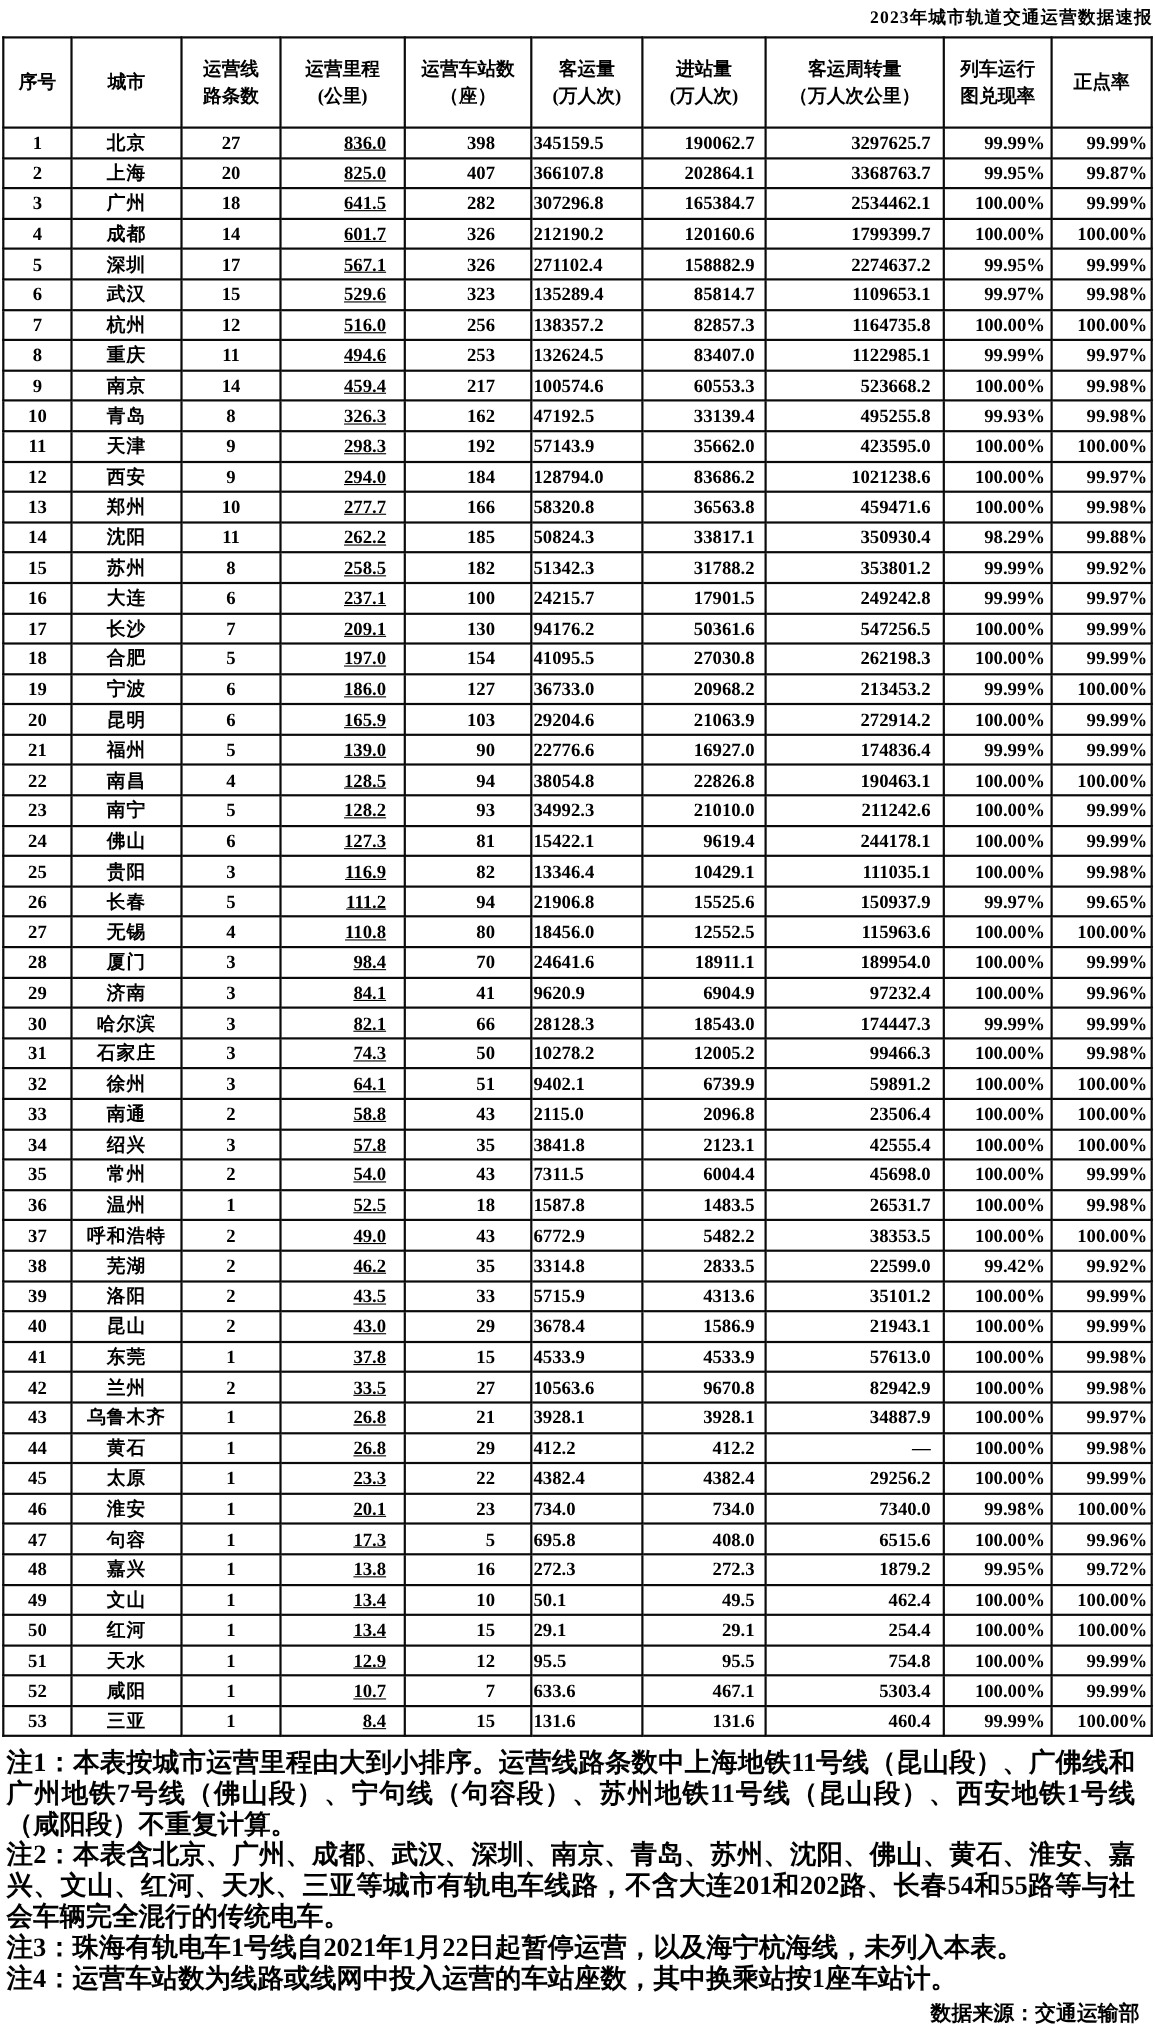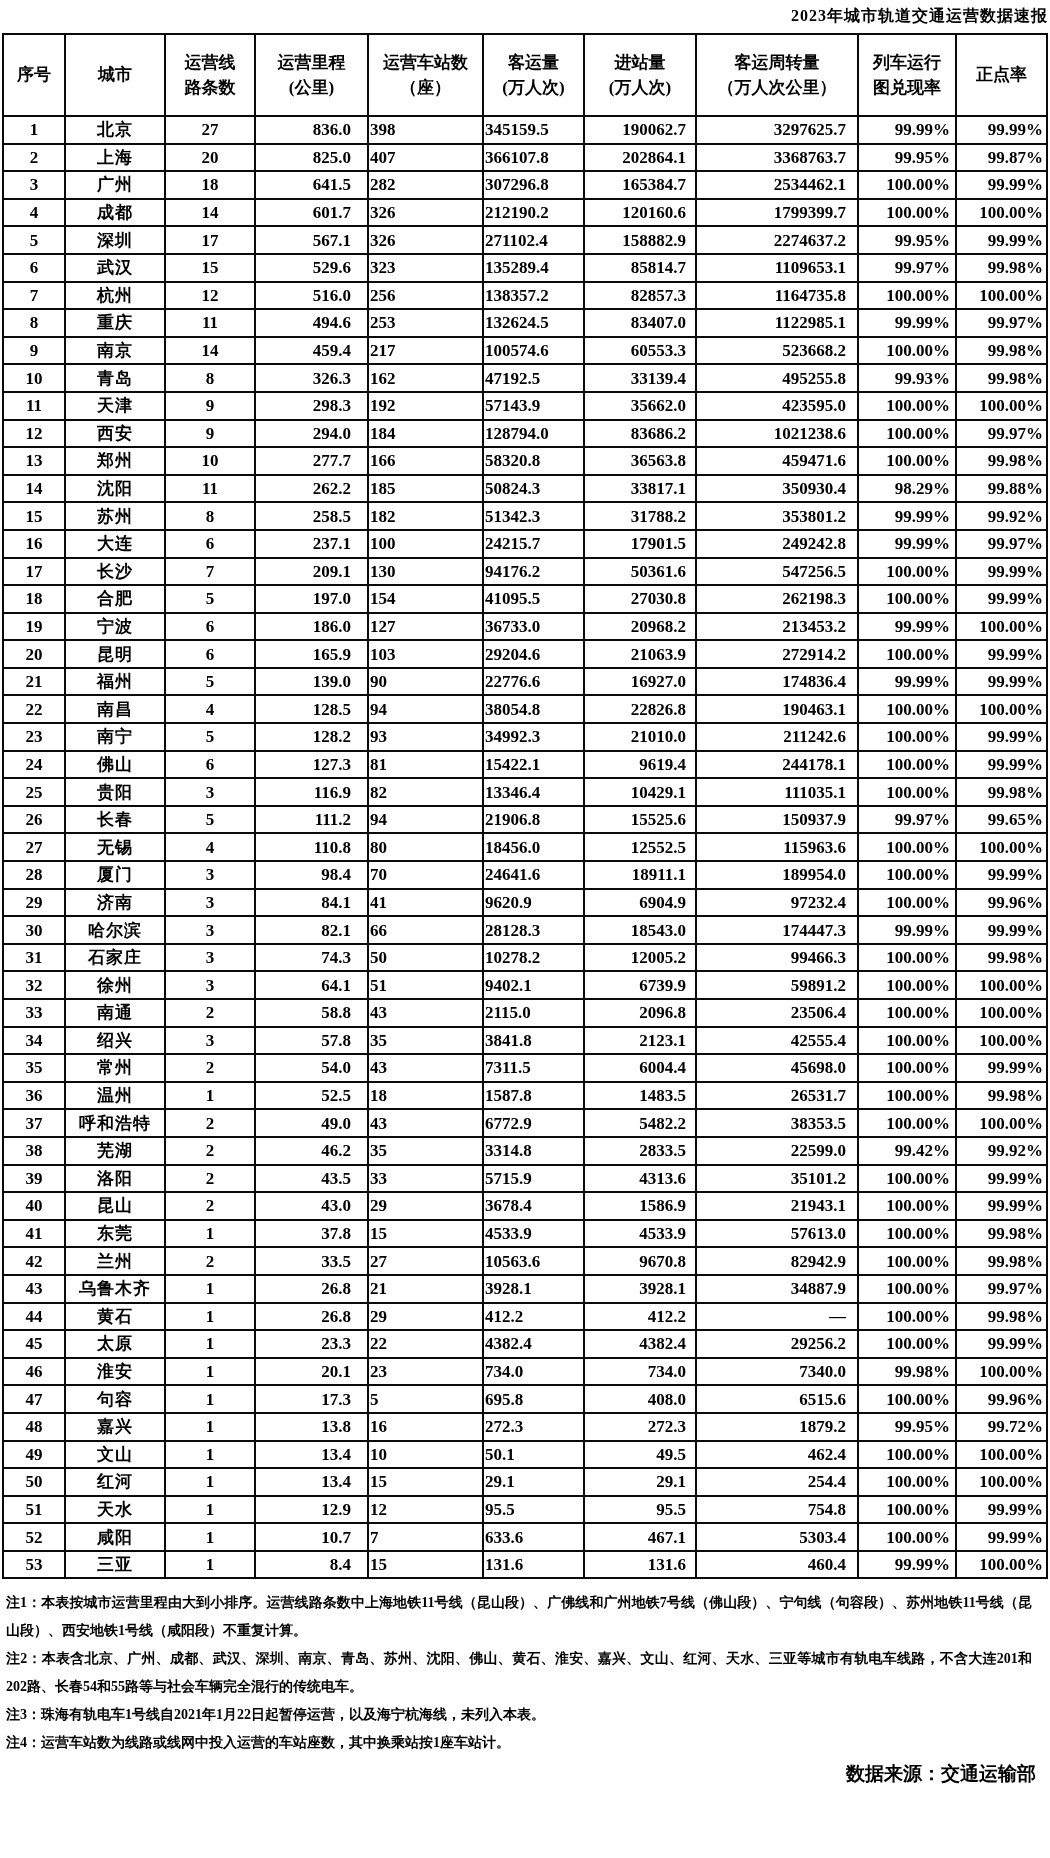--- a/index.html
+++ b/index.html
@@ -47,30 +47,30 @@
   table.data td {
     font-size: 17px;
     height: 23.6px;
     line-height: 23px;
     vertical-align: middle;
   }
   
   td.c0 { text-align: center; }
   td.c1 { text-align: center; letter-spacing: 1px; }
   td.c2 { text-align: center; }
-  td.c3 { text-align: right; padding-right: 16px; }
-  td.c4 { padding-right: 19px; }
+  td.c3 { text-align: right; padding-right: 16px; text-decoration: underline; }
+  td.c4 { text-align: right; padding-right: 32px; }
   td.c5 { padding-right: 5px; }
   td.c6 { text-align: right; padding-right: 9px; }
   td.c7 { text-align: right; padding-right: 11px; }
   td.c8 { text-align: right; padding-right: 5px; }
   td.c9 { text-align: right; padding-right: 3px; }
   .notes {
     margin: 10px 16px 0 4px;
-    font-size: 14px;
+    font-size: 24px;
     font-weight: bold;
     line-height: 28px;
   }
   .notes p {
     margin: 0;
     text-align: justify;
   }
   .source {
     margin: 4px 12px 0 0;
     font-size: 19px;

